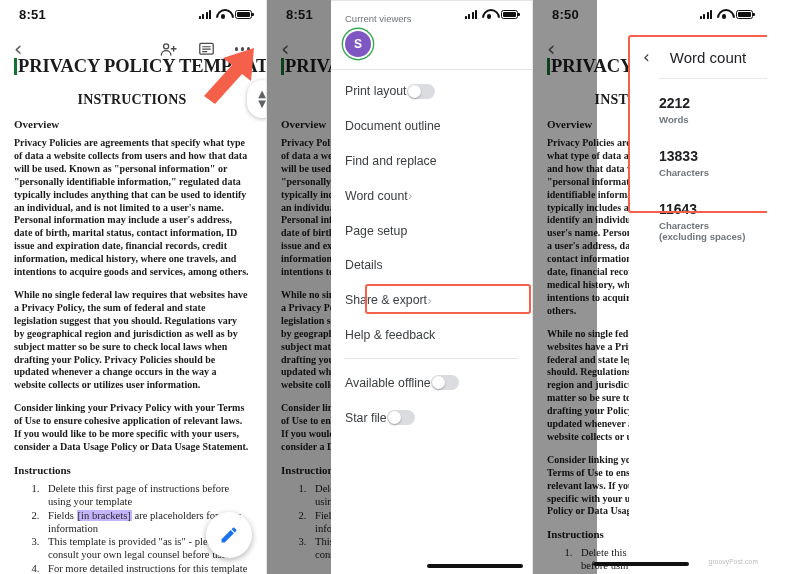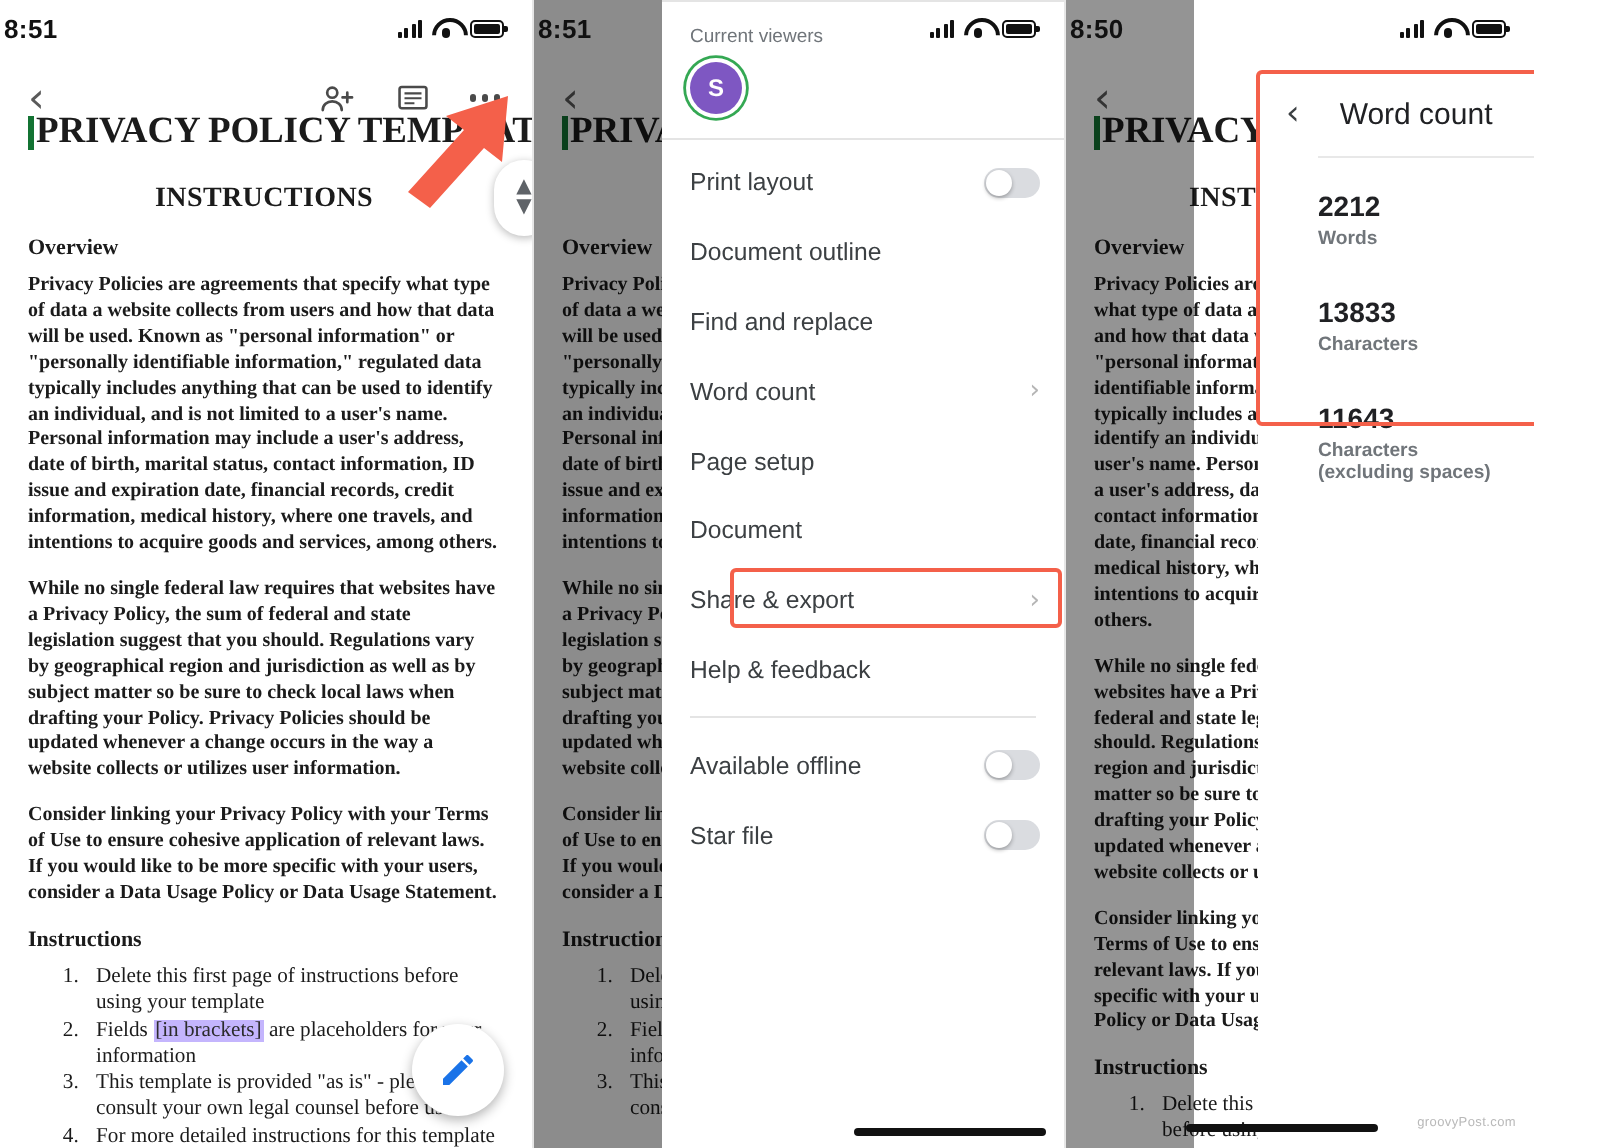--- a/index.html
+++ b/index.html
@@ -12,21 +12,21 @@
   .stage { position:relative; width:800px; height:574px; display:flex; }
 
   .panel { position:relative; width:266px; height:574px; overflow:hidden; background:#fff; flex:0 0 auto; }
   .panel + .panel { border-left:1px solid #e6e6e6; }
   .panel.p2 { width:266px; }
   .panel.p3 { width:235px; }
 
   
   .statusbar {
     position:relative; height:28px; display:flex; align-items:center;
-    justify-content:space-between; padding:0 14px 0 2px; z-index:40;
+    justify-content:space-between; padding:0 14px 0 19px; z-index:40;
   }
   .status-time { font-size:13px; font-weight:bold; color:#111; letter-spacing:.2px; }
   .status-icons { display:flex; align-items:center; gap:5px; }
   .sig { display:flex; align-items:flex-end; gap:1.5px; height:10px; }
   .sig i { display:block; width:2px; background:#111; border-radius:.5px; }
   .sig i:nth-child(1){height:3px;} .sig i:nth-child(2){height:5px;}
   .sig i:nth-child(3){height:7px;} .sig i:nth-child(4){height:9px; background:#111;}
   .wifi { width:14px; height:10px; position:relative; }
   .wifi::before{
     content:""; position:absolute; left:0; top:0; width:14px; height:14px;
@@ -103,21 +103,21 @@
   .viewers-label{ font-size:9.5px; color:#70757a; padding:12px 0 7px 14px; }
   .avatar-row{ padding:0 0 12px 14px; }
   .avatar{
     width:26px;height:26px;border-radius:50%;background:#7e57c2;color:#fff;
     display:flex;align-items:center;justify-content:center;font-size:12px;font-weight:bold;
     box-shadow:0 0 0 2px #fff, 0 0 0 3.4px #34a853;
   }
   .menu{ padding-top:4px; }
   .mitem{
     position:relative; height:34.8px; display:flex; align-items:center;
-    padding:0 12px 0 14px; font-size:12.3px; color:#3c4043; justify-content:space-between;
+    padding:0 12px 0 14px; font-size:12.3px; color:#3c4043; justify-content:flex-start;
   }
   .mitem .chev{ color:#b5b5b5; font-size:13px; font-family:"DejaVu Sans",sans-serif; }
   .toggle{
     width:28px;height:15px;border-radius:8px;background:#dadce0;position:relative;flex:0 0 auto;
   }
   .toggle::after{
     content:""; position:absolute; left:1px; top:1px; width:13px;height:13px;border-radius:50%;
     background:#fff; box-shadow:0 1px 2px rgba(0,0,0,.3);
   }
   .menu-divider{ height:1px; background:#e4e4e4; margin:6px 14px 6px 14px; }
@@ -296,21 +296,21 @@
           <span>Find and replace</span>
         </div>
         <div class="mitem">
           <span>Word count</span>
           <span class="chev">›</span>
         </div>
         <div class="mitem">
           <span>Page setup</span>
         </div>
         <div class="mitem">
-          <span>Document</span>
+          <span>Details</span>
         </div>
         <div class="mitem">
           <span>Share &amp; export</span>
           <span class="chev">›</span>
         </div>
         <div class="mitem">
           <span>Help &amp; feedback</span>
         </div>
         <div class="menu-divider"></div>
         <div class="mitem">

